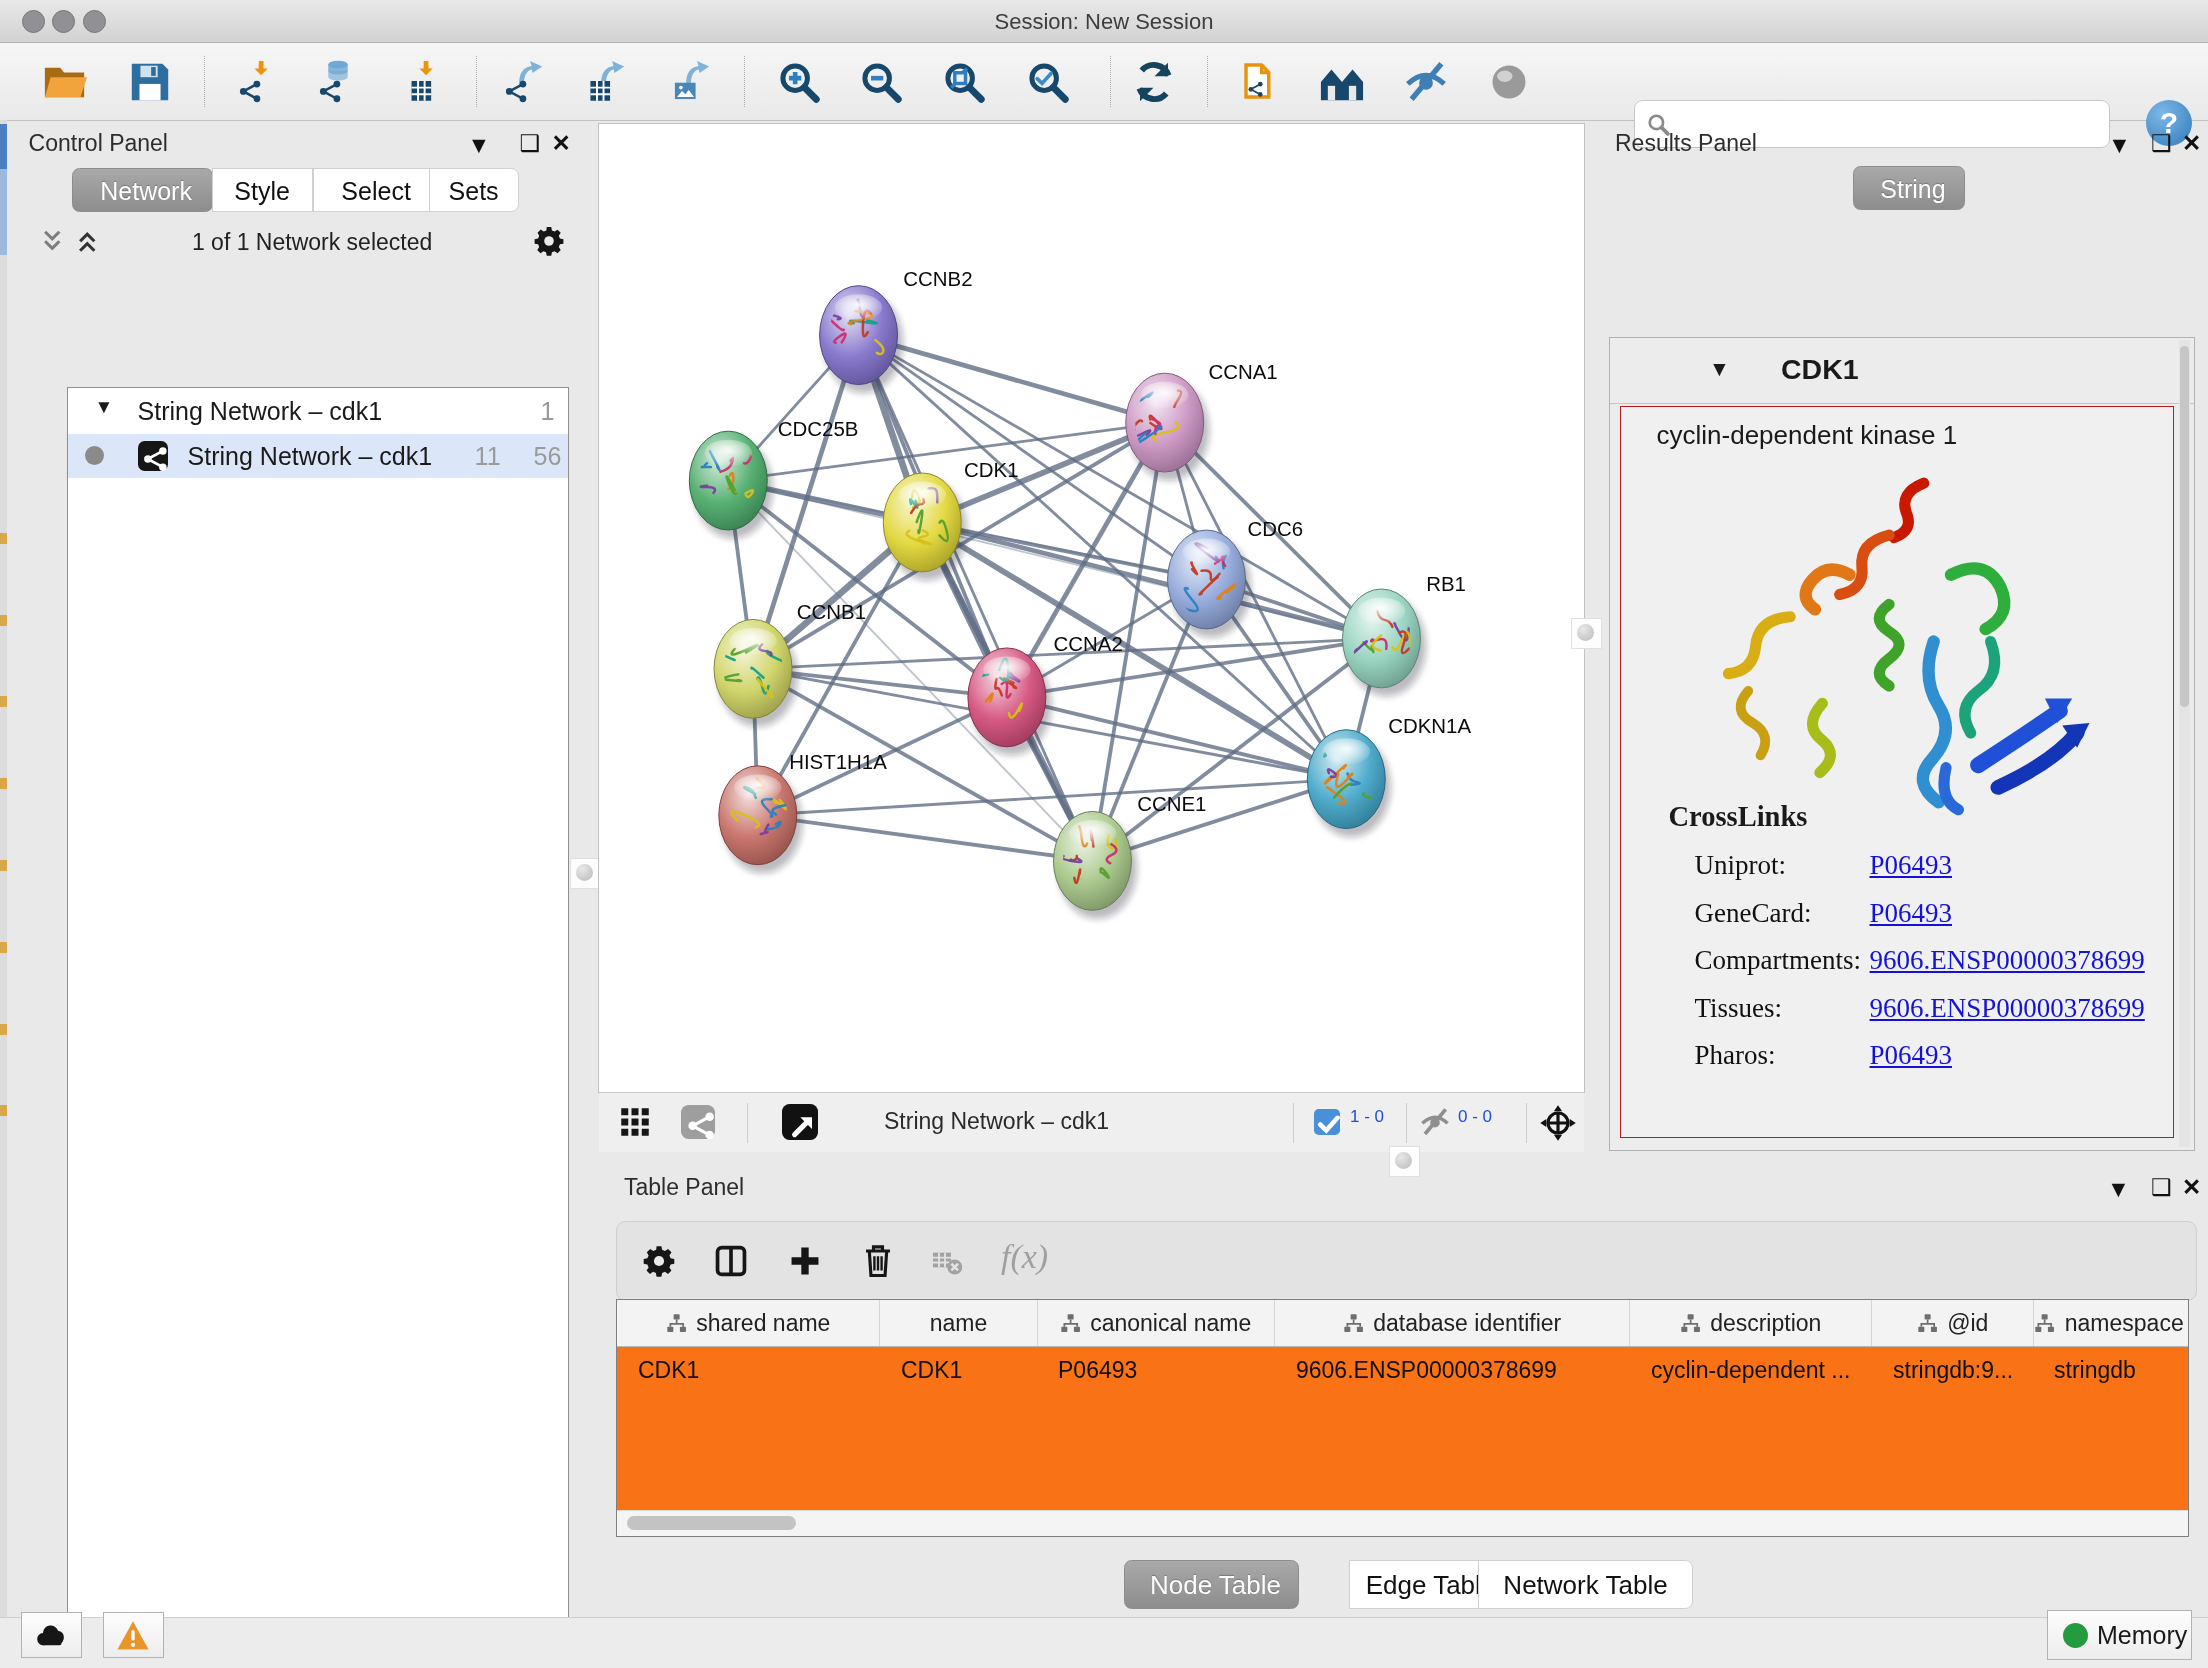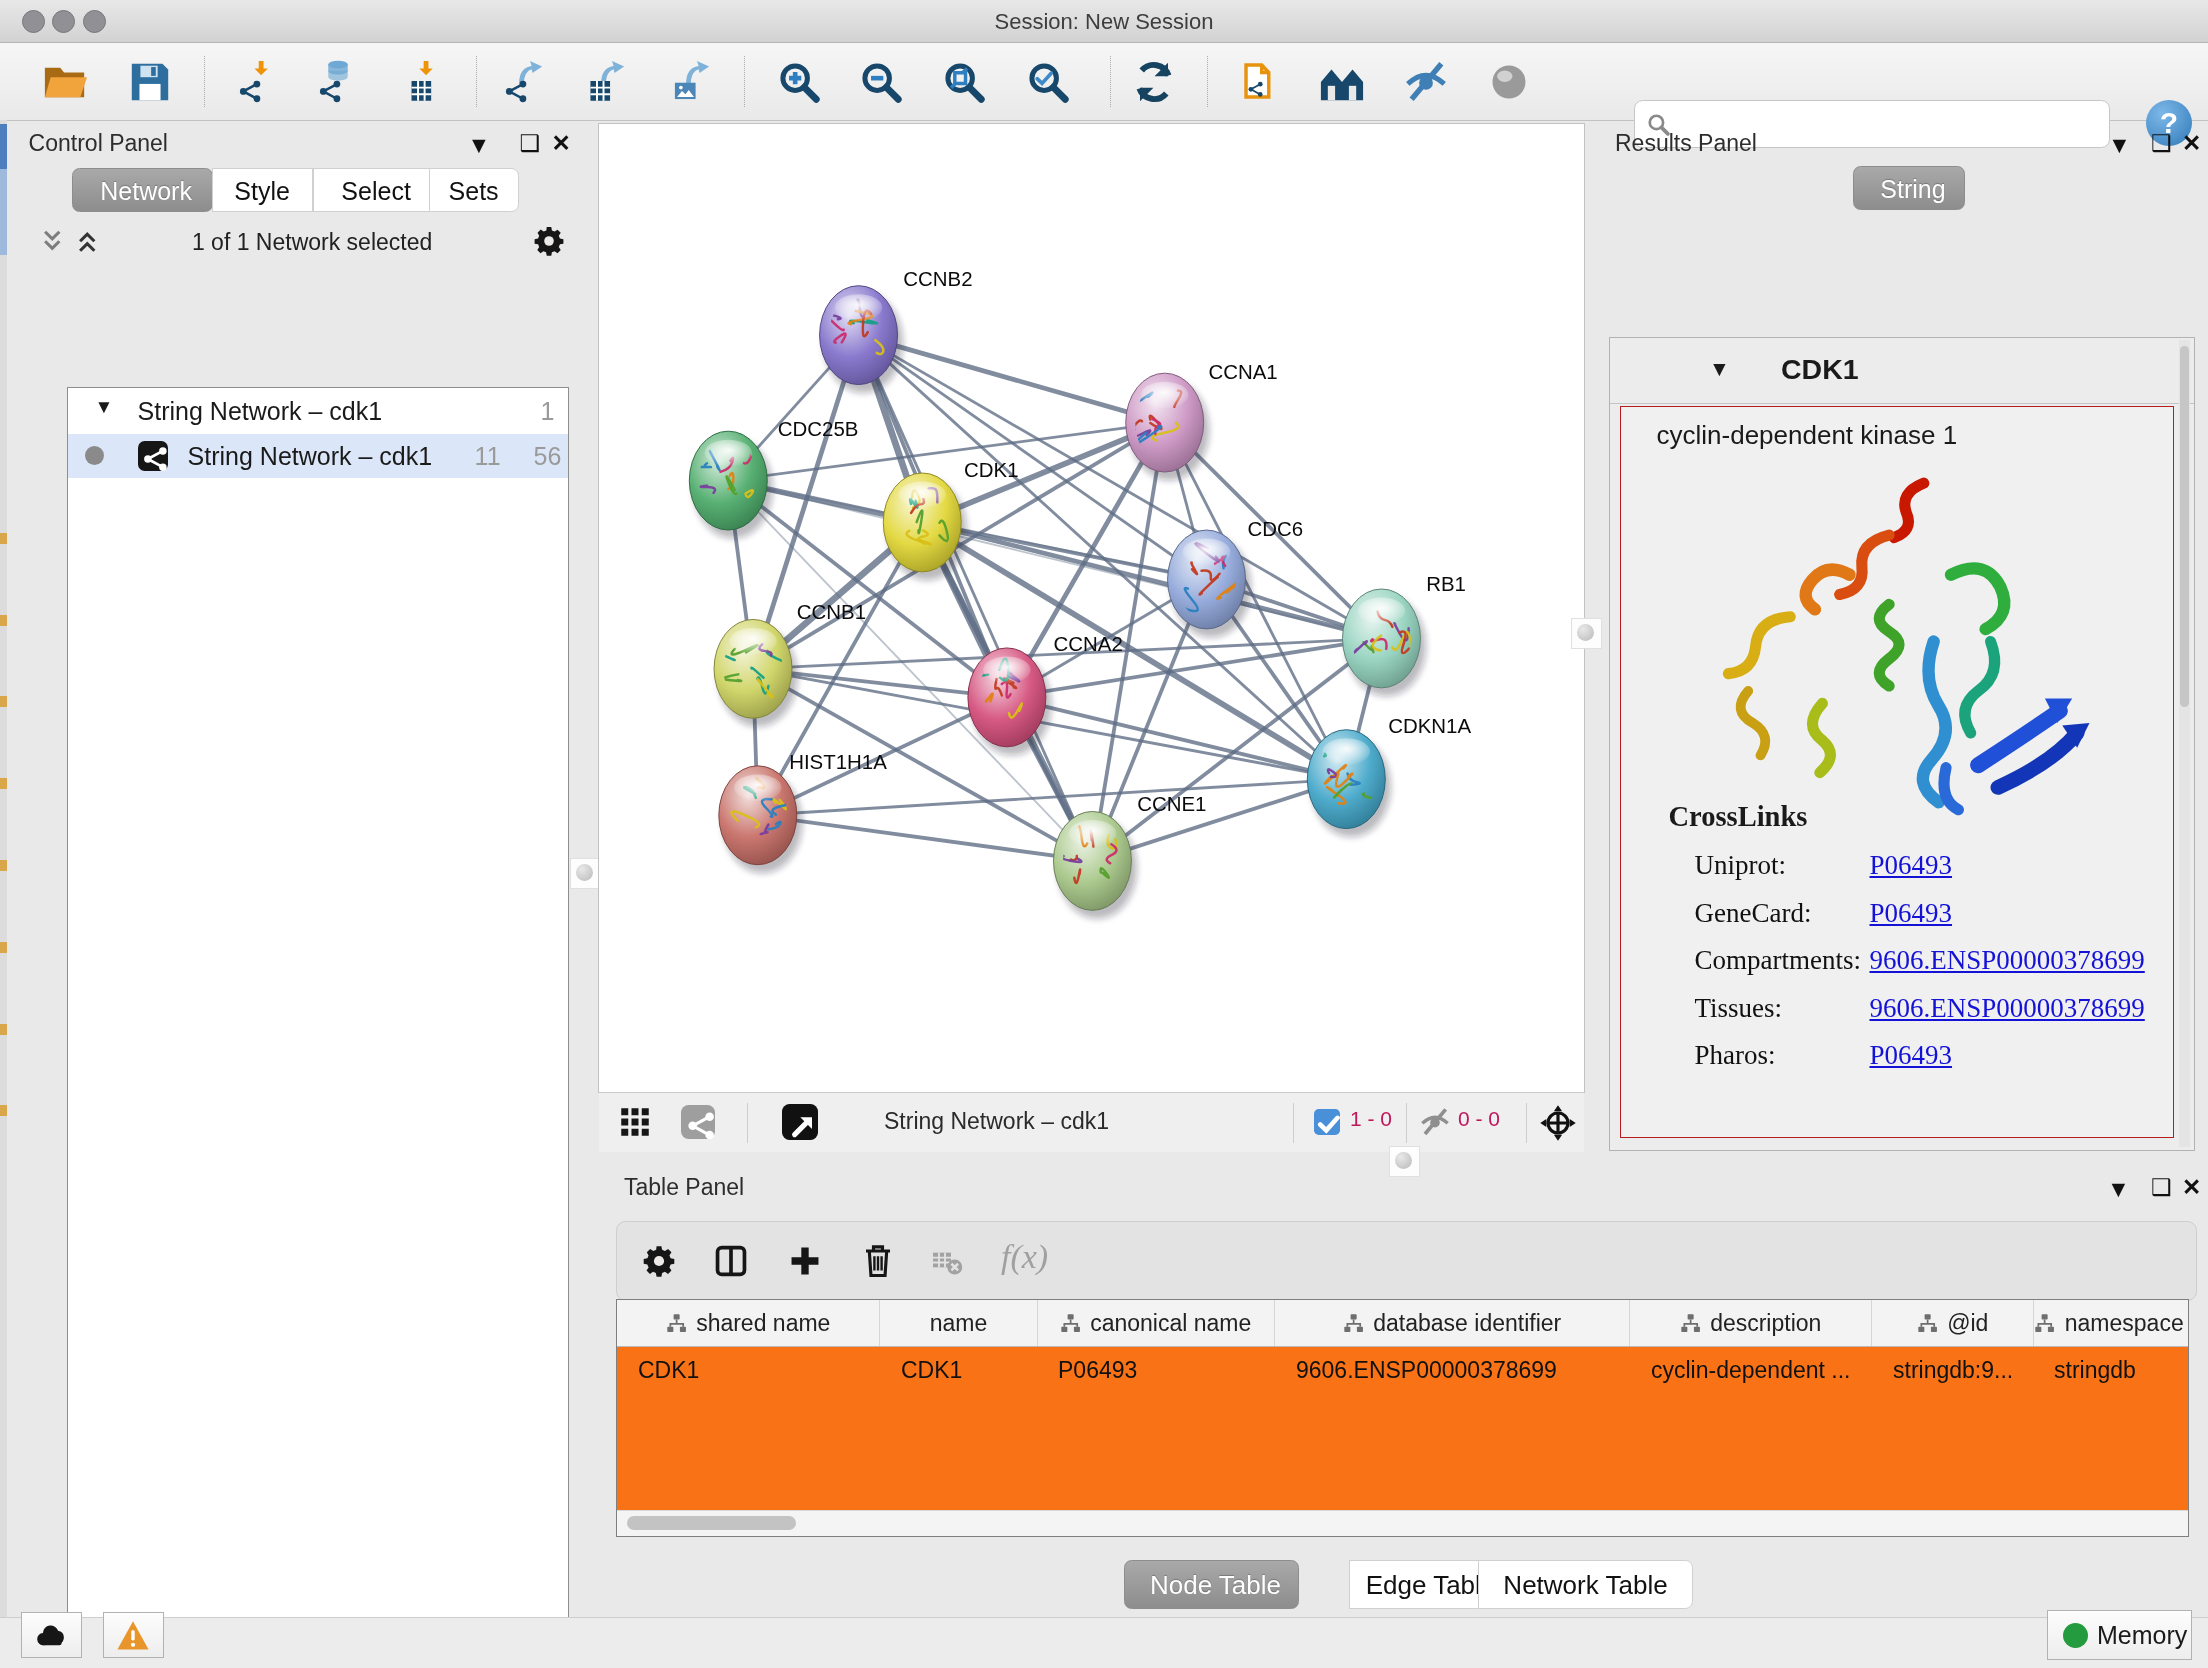--- a/index.html
+++ b/index.html
@@ -35,21 +35,21 @@
   
   .treebox{left:59px;top:263px;width:500px;height:1314px;background:#fff;border:1.9px solid #8e8e8e;}
   .treerow{position:absolute;left:0;width:100%;height:44px;font-size:25px;}
   .cnt{color:#9a9a9a;}
   .sharebadge{width:30px;height:30px;border-radius:6.7px;background:#161616;}
   
   .canvas{left:599px;top:124px;width:985px;height:968px;background:#fff;outline:1px solid #c2c2c2;}
   .netbar{left:599px;top:1092px;width:985px;height:59px;background:#efefef;
     border-top:1px solid #cacaca;border-bottom:1px solid #cacaca;}
   .nbdiv{top:9.5px;width:0;height:40px;border-left:1px solid #cdcdcd;}
-  .graycnt{font-size:21px;color:#be185d;top:14.3px;}
+  .graycnt{font-size:17px;color:#1d4ed8;top:14.3px;}
   
   .handle{width:28.5px;height:28.5px;background:#fdfdfd;border:1px solid #e0e0e0;}
   .handle::after{content:"";position:absolute;left:4.8px;top:4.8px;width:17px;height:17px;border-radius:50%;
     background:radial-gradient(circle at 35% 30%,#e8e8e8,#b9b9b9);}
   
   .rbox{background:#ececec;border:1.9px solid #b2b2b2;}
   .btn{background:linear-gradient(#ffffff,#f2f2f2);border:1.9px solid #c6c6c6;border-radius:9.5px;
     font-size:25px;text-align:center;}
   .serif{font-family:"Liberation Serif",serif;}
   .xlink{color:#1512d8;text-decoration:underline;font-family:"Liberation Serif",serif;font-size:27px;}

